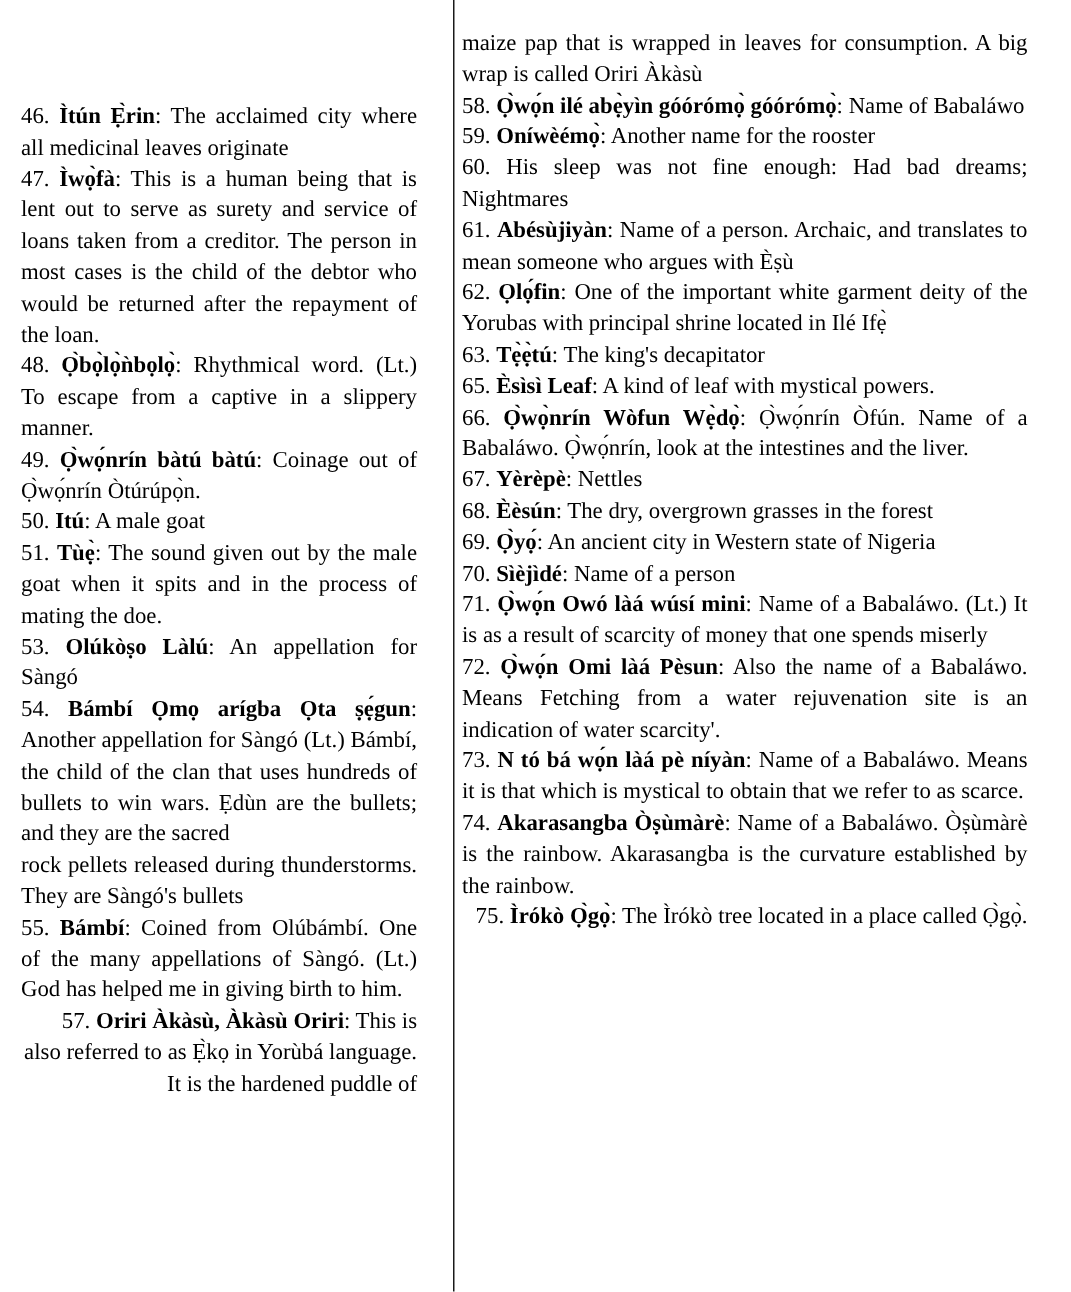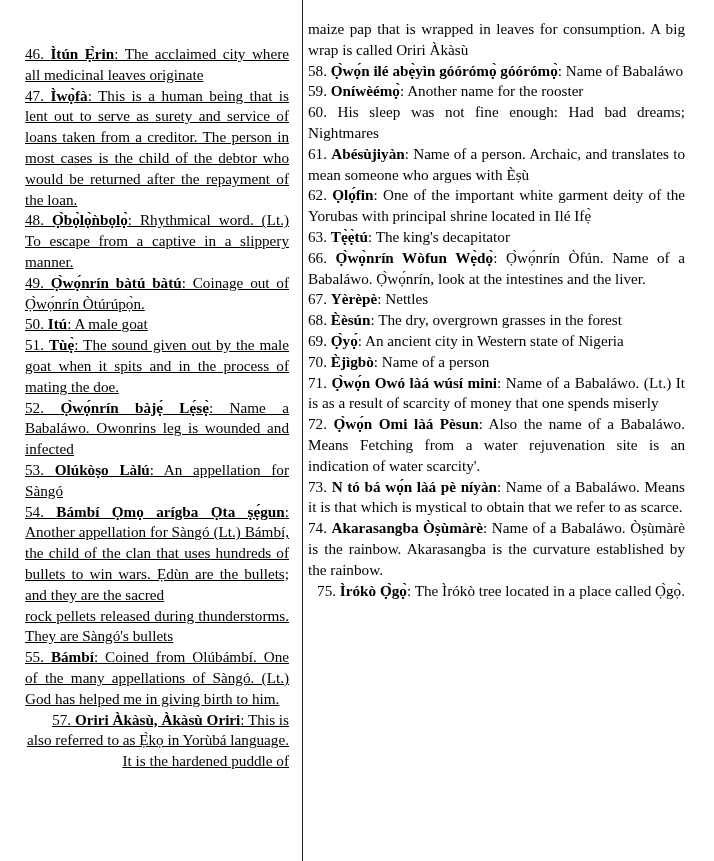--- a/index.html
+++ b/index.html
@@ -31,24 +31,23 @@
   .col {
     position: absolute;
     top: 0;
     font-size: 15.2px;
     line-height: 20.8px;
     text-align: justify;
     text-justify: inter-word;
     hyphens: none;
   }
   .col-left {
-    left: 25px;
+    left: 14px;
     width: 264px;
-    padding-top: 44px;
-    text-decoration: underline;
+    padding-top: 68px;
   }
   .col-right {
     left: 308px;
     width: 377px;
     padding-top: 19px;
   }
   .entry {
     margin: 0;
     text-align: justify;
     text-indent: 0;
@@ -72,43 +71,43 @@
   <div class="column-rule"></div>
 
   <div class="col col-left">
     <div id="left-entries">
         <p class="entry"><span>46.</span> <span class="headword">Ìtún Ẹ̀rin</span><span>: The acclaimed city where all medicinal leaves originate</span></p>
         <p class="entry"><span>47.</span> <span class="headword">Ìwọ̀fà</span><span>: This is a human being that is lent out to serve as surety and service of loans taken from a creditor. The person in most cases is the child of the debtor who would be returned after the repayment of the loan.</span></p>
         <p class="entry"><span>48.</span> <span class="headword">Ọ̀bọ̀lọ̀ǹbọlọ̀</span><span>: Rhythmical word. (Lt.) To escape from a captive in a slippery manner.</span></p>
         <p class="entry"><span>49.</span> <span class="headword">Ọ̀wọ́nrín bàtú bàtú</span><span>: Coinage out of Ọ̀wọ́nrín Òtúrúpọ̀n.</span></p>
         <p class="entry"><span>50.</span> <span class="headword">Itú</span><span>: A male goat</span></p>
         <p class="entry"><span>51.</span> <span class="headword">Tùẹ̀</span><span>: The sound given out by the male goat when it spits and in the process of mating the doe.</span></p>
-        <p class="entry"><span>52.</span> <span class="headword">Ọ̀wọ́nrín bàjẹ́ Lẹ́sẹ̀</span><span>: Name a Babaláwo.     Owonrins leg is wounded and infected</span></p>
         <p class="entry"><span>53.</span> <span class="headword">Olúkòṣo Làlú</span><span>: An appellation for Sàngó</span></p>
         <p class="entry"><span>54.</span> <span class="headword">Bámbí Ọmọ arígba Ọta ṣẹ́gun</span><span>: Another appellation for Sàngó (Lt.) Bámbí, the child of the clan that uses hundreds of bullets to win wars. Ẹdùn are the bullets; and they are the sacred</span></p>
         <p class="entry">rock       pellets       released       during thunderstorms. They are Sàngó's bullets</p>
         <p class="entry"><span>55.</span> <span class="headword">Bámbí</span><span>: Coined from Olúbámbí. One of the many appellations of Sàngó. (Lt.) God has helped me in giving birth to him.</span></p>
         <p class="entry"><span>57.</span> <span class="headword">Oriri Àkàsù, Àkàsù Oriri</span><span>: This is also referred to as Ẹ̀kọ in Yorùbá language. It is the hardened puddle of</span></p>
       </div>
   </div>
 
   <div class="col col-right">
     <p class="cont">maize pap that is wrapped in leaves for consumption. A big wrap is called Oriri Àkàsù</p>
     <div id="right-entries">
         <p class="entry"><span>58.</span> <span class="headword">Ọ̀wọ́n ilé abẹ̀yìn góórómọ̀ góórómọ̀</span><span>: Name of Babaláwo</span></p>
         <p class="entry"><span>59.</span> <span class="headword">Oníwèémọ̀</span><span>: Another name for the rooster</span></p>
         <p class="entry"><span>60.</span> <span>His sleep was not fine enough: Had bad dreams; Nightmares</span></p>
         <p class="entry"><span>61.</span> <span class="headword">Abésùjiyàn</span><span>: Name of a person. Archaic, and translates to mean someone who argues with Èṣù</span></p>
         <p class="entry"><span>62.</span> <span class="headword">Ọlọ́fin</span><span>: One of the important white garment deity of the Yorubas with principal shrine located in Ilé Ifẹ̀</span></p>
         <p class="entry"><span>63.</span> <span class="headword">Tẹ̀ẹ̀tú</span><span>: The king's decapitator</span></p>
+        <p class="entry"><span>65.</span> <span class="headword">Èsìsì Leaf</span><span>: A kind of leaf with mystical powers.</span></p>
         <p class="entry"><span>66.</span> <span class="headword">Ọ̀wọ̀nrín Wòfun Wẹ̀dọ̀</span><span>: Ọ̀wọ́nrín Òfún. Name of a Babaláwo. Ọ̀wọ́nrín, look at the intestines and the liver.</span></p>
         <p class="entry"><span>67.</span> <span class="headword">Yèrèpè</span><span>: Nettles</span></p>
         <p class="entry"><span>68.</span> <span class="headword">Èèsún</span><span>: The dry, overgrown grasses in the forest</span></p>
         <p class="entry"><span>69.</span> <span class="headword">Ọ̀yọ́</span><span>: An ancient city in Western state of Nigeria</span></p>
-        <p class="entry"><span>70.</span> <span class="headword">Èjìgbò</span><span>: Name of a person</span></p>
+        <p class="entry"><span>70.</span> <span class="headword">Sìèjìdé</span><span>: Name of a person</span></p>
         <p class="entry"><span>71.</span> <span class="headword">Ọ̀wọ́n Owó làá wúsí mini</span><span>: Name of a Babaláwo. (Lt.) It is as a result of scarcity of money that one spends miserly</span></p>
         <p class="entry"><span>72.</span> <span class="headword">Ọ̀wọ́n Omi làá Pèsun</span><span>: Also the name of a Babaláwo. Means Fetching from a water rejuvenation site is an indication of water scarcity'.</span></p>
         <p class="entry"><span>73.</span> <span class="headword">N tó bá wọ́n làá pè níyàn</span><span>: Name of a Babaláwo. Means it is that which is mystical to obtain that we refer to as scarce.</span></p>
         <p class="entry"><span>74.</span> <span class="headword">Akarasangba Òṣùmàrè</span><span>: Name of a Babaláwo. Òṣùmàrè is the rainbow. Akarasangba is the curvature established by the rainbow.</span></p>
         <p class="entry"><span>75.</span> <span class="headword">Ìrókò Ọ̀gọ̀</span><span>: The Ìrókò tree located in a place called Ọ̀gọ̀.</span></p>
       </div>
   </div>
 
 </div>
 

